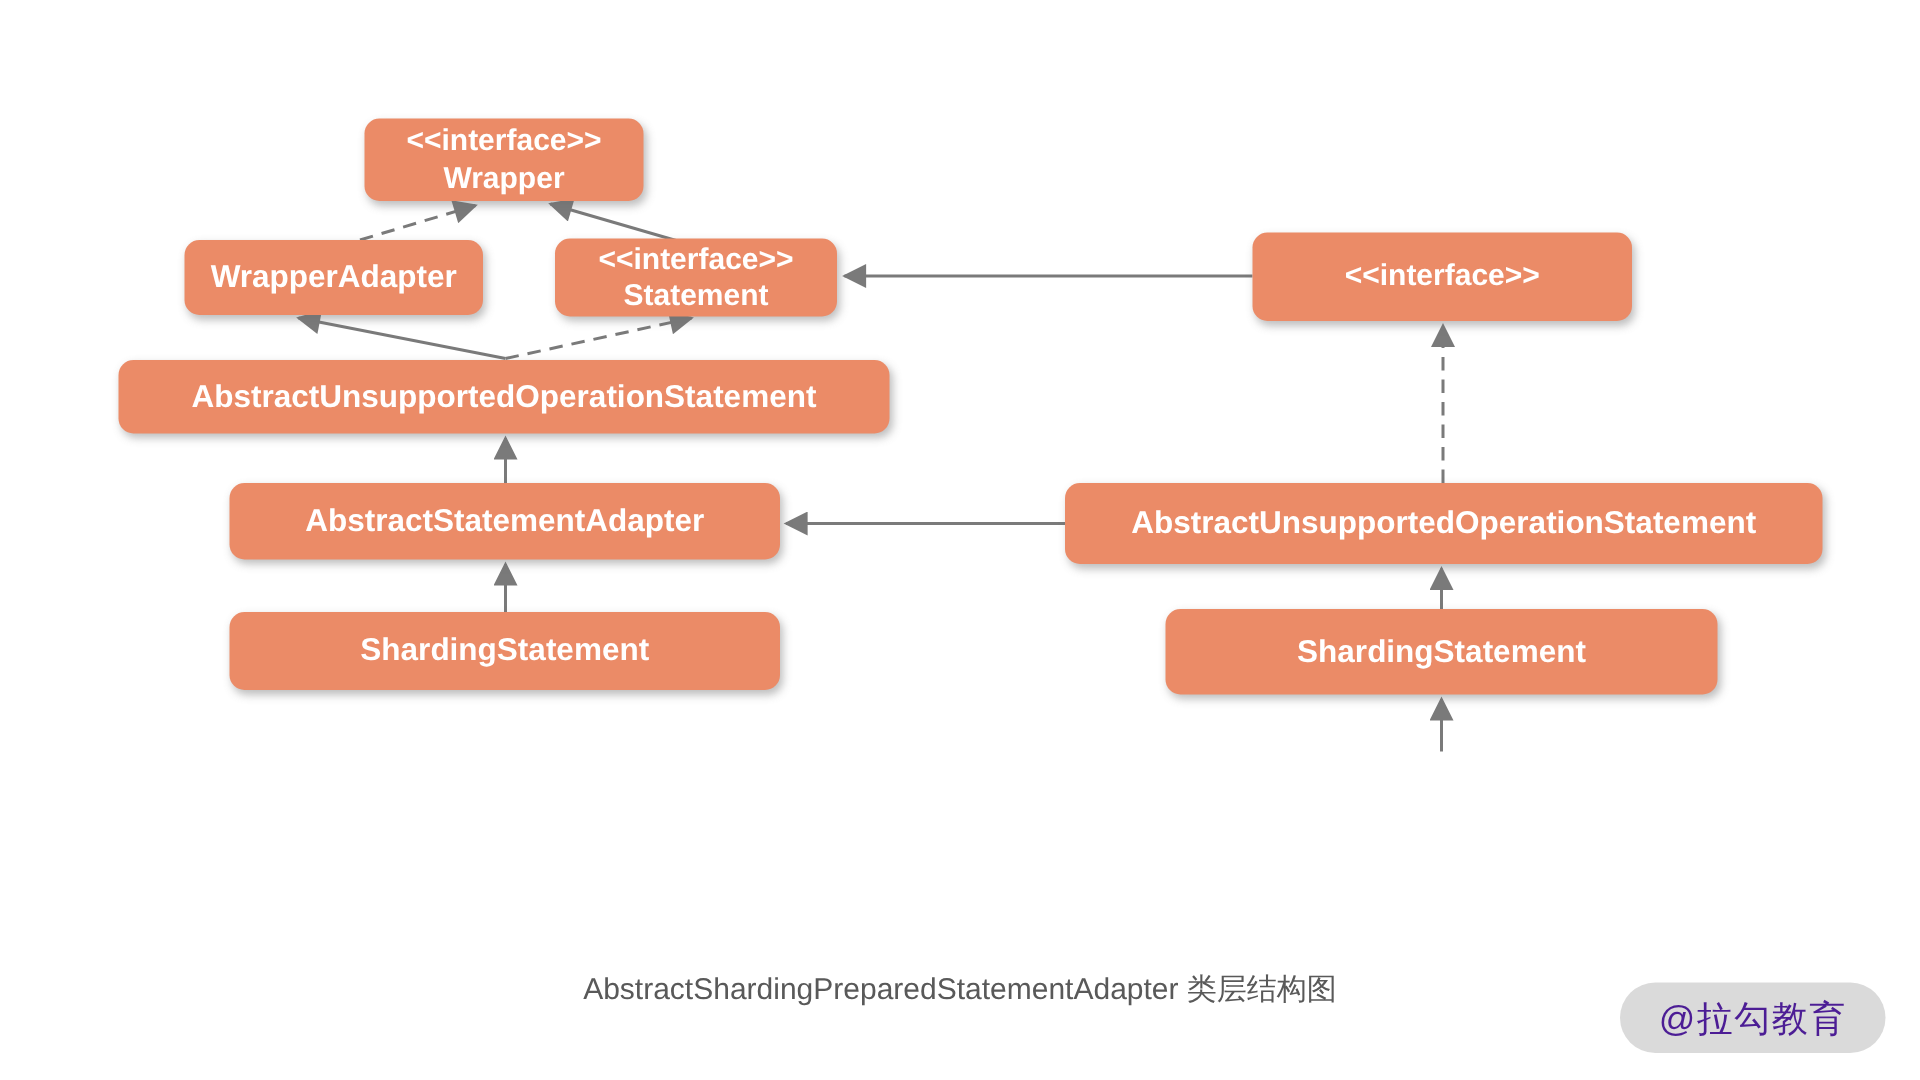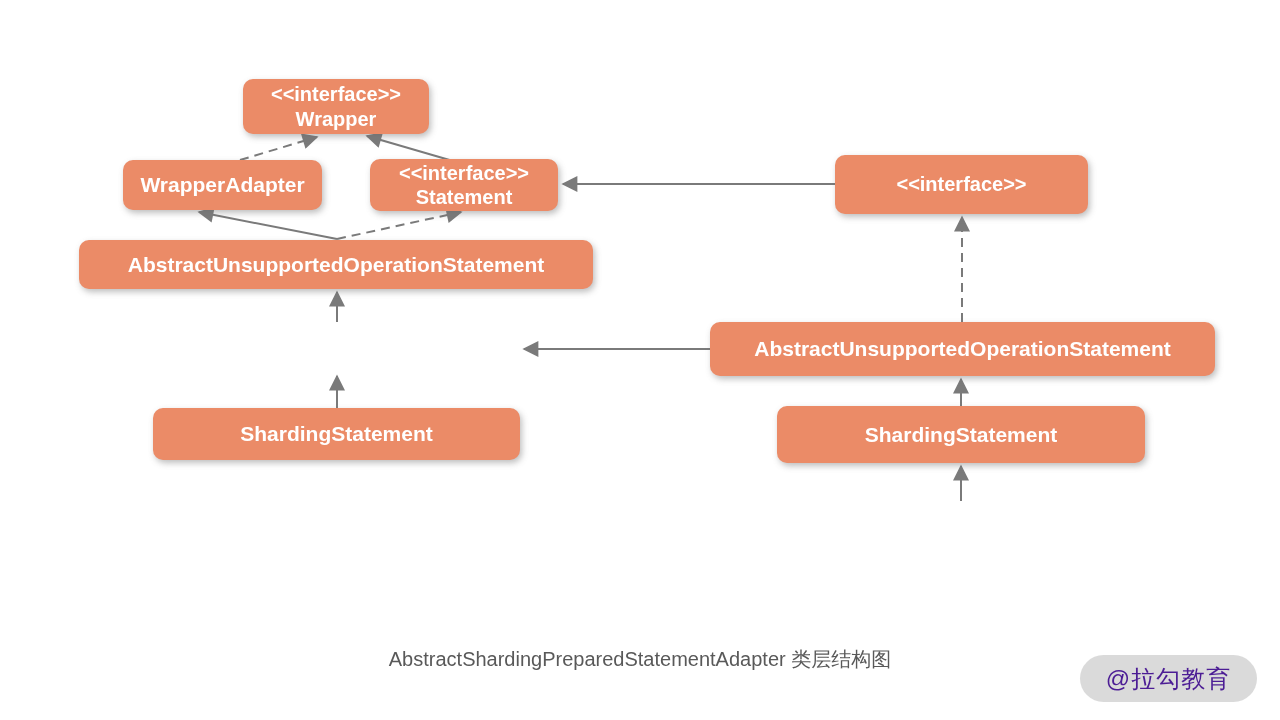--- a/index.html
+++ b/index.html
@@ -92,20 +92,23 @@
   </div>
 
   <div class="node iface" style="left:835px; top:155px; width:253px; height:59px;">
     <span>&lt;&lt;interface&gt;&gt;</span>
   </div>
 
   <div class="node" style="left:79px; top:240px; width:514px; height:49px;">
     <span>AbstractUnsupportedOperationStatement</span>
   </div>
 
+  <div class="node" style="left:153px; top:322px; width:367px; height:51px;">
+    <span>AbstractStatementAdapter</span>
+  </div>
 
   <div class="node" style="left:153px; top:408px; width:367px; height:52px;">
     <span>ShardingStatement</span>
   </div>
 
   <div class="node" style="left:710px; top:322px; width:505px; height:54px;">
     <span>AbstractUnsupportedOperationStatement</span>
   </div>
 
   <div class="node" style="left:777px; top:406px; width:368px; height:57px;">

